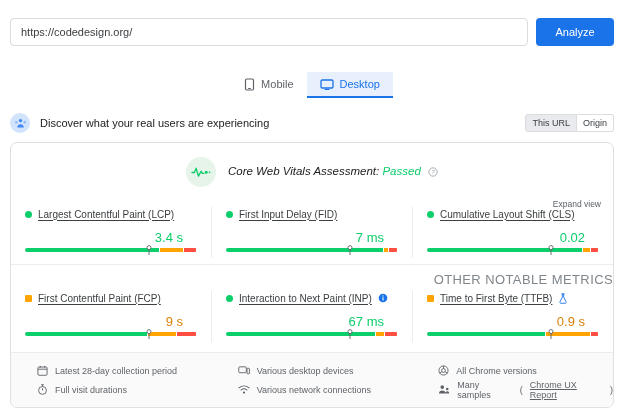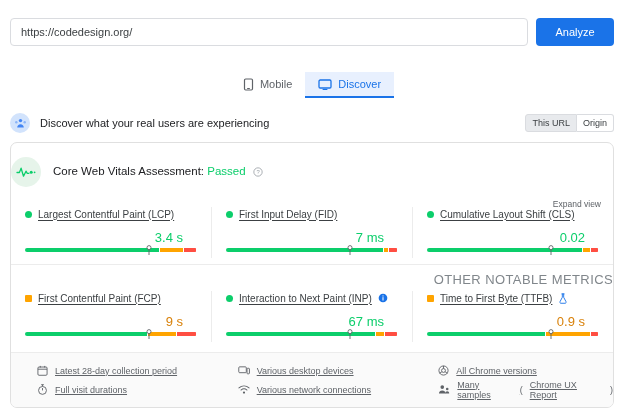--- a/index.html
+++ b/index.html
@@ -50,21 +50,21 @@
   }
   .seg:first-child{border-radius:3px 0 0 3px;}
   .seg:last-child{border-radius:0 3px 3px 0;border-left:none;}
   .seg.selected{background:#e8eaed;}
 
   
   .card{
     margin-top:8px;border:1px solid #e0e0e0;border-radius:7px;background:#fff;
     position:relative;overflow:hidden;
   }
-  .cwv-head{display:flex;align-items:center;justify-content:flex-start;padding:14px 0 6px;}
+  .cwv-head{display:flex;align-items:center;justify-content:center;padding:14px 0 6px;font-style:italic;}
   .pulse-badge{
     width:30px;height:30px;border-radius:50%;background:#e6f4ea;
     display:flex;align-items:center;justify-content:center;
   }
   .cwv-title{font-size:11.5px;margin-left:12px;color:#202124;}
   .cwv-pass{color:#0cce6b;}
   .help-icon{display:inline-block;vertical-align:-2px;margin-left:4px;}
   .expand{
     position:absolute;right:12px;top:56px;font-size:8.5px;color:#5f6368;cursor:pointer;
   }
@@ -99,21 +99,21 @@
   
   .divider{border-top:1px solid #ececec;}
   .onm{font-size:13px;color:#80868b;letter-spacing:.4px;padding:7px 0 0 14px;text-align:right;}
 
   
   .footer{
     border-top:1px solid #ececec;background:#fafafa;padding:8px 0 8px 0;
     display:flex;flex-wrap:wrap;
   }
   .f-col{flex:1;padding-left:26px;box-sizing:border-box;}
-  .f-item{display:flex;align-items:center;gap:7px;height:19px;font-size:9px;color:#5f6368;text-decoration:underline;}
+  .f-item{display:flex;align-items:center;gap:7px;height:19px;font-size:9px;color:#5f6368;}
   .f-link{text-decoration:underline;cursor:pointer;color:#5f6368;}
   .ico{flex:0 0 auto;display:inline-flex;align-items:center;justify-content:center;}
 </style>
 </head>
 <body>
 
 <div class="page">
 
   <div class="search-row">
     <input class="url-input" value="https://codedesign.org/" placeholder="Enter a web page URL" style="">
@@ -130,21 +130,21 @@
       </span>
       <span>Mobile</span>
     </div>
     <div class="tab active">
       <span class="ico">
         <svg width="14" height="13" viewBox="0 0 14 13">
             <rect x="1" y="2" width="12" height="8" rx="1.2" fill="none" stroke="#1a73e8" stroke-width="1.3"></rect>
             <rect x="4.5" y="11" width="5" height="1.1" rx="0.5" fill="#1a73e8"></rect>
           </svg>
       </span>
-      <span>Discover</span>
+      <span>Desktop</span>
     </div>
   </div>
 
   <div class="discover-row">
     <div class="discover-badge">
       <svg width="13" height="13" viewBox="0 0 13 13">
         <circle cx="6.5" cy="3.6" r="1.7" fill="#4285f4"></circle>
         <path d="M3.2 10.6c0-2 1.5-3.4 3.3-3.4s3.3 1.4 3.3 3.4z" fill="#4285f4"></path>
         <circle cx="2.3" cy="5.2" r="1.2" fill="#8ab4f8"></circle>
         <circle cx="10.7" cy="5.2" r="1.2" fill="#8ab4f8"></circle>

